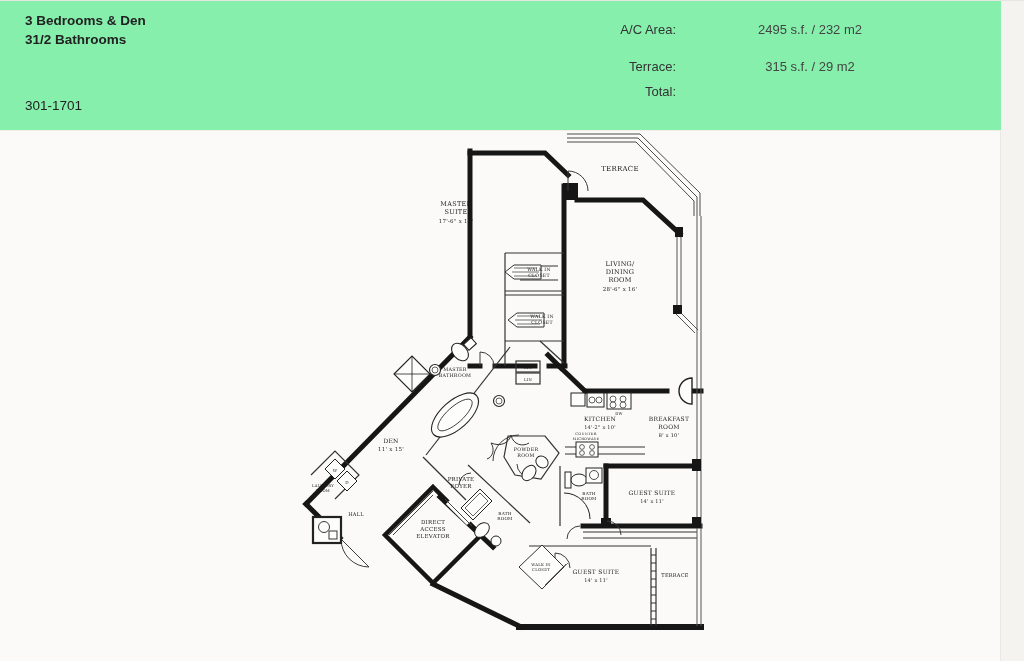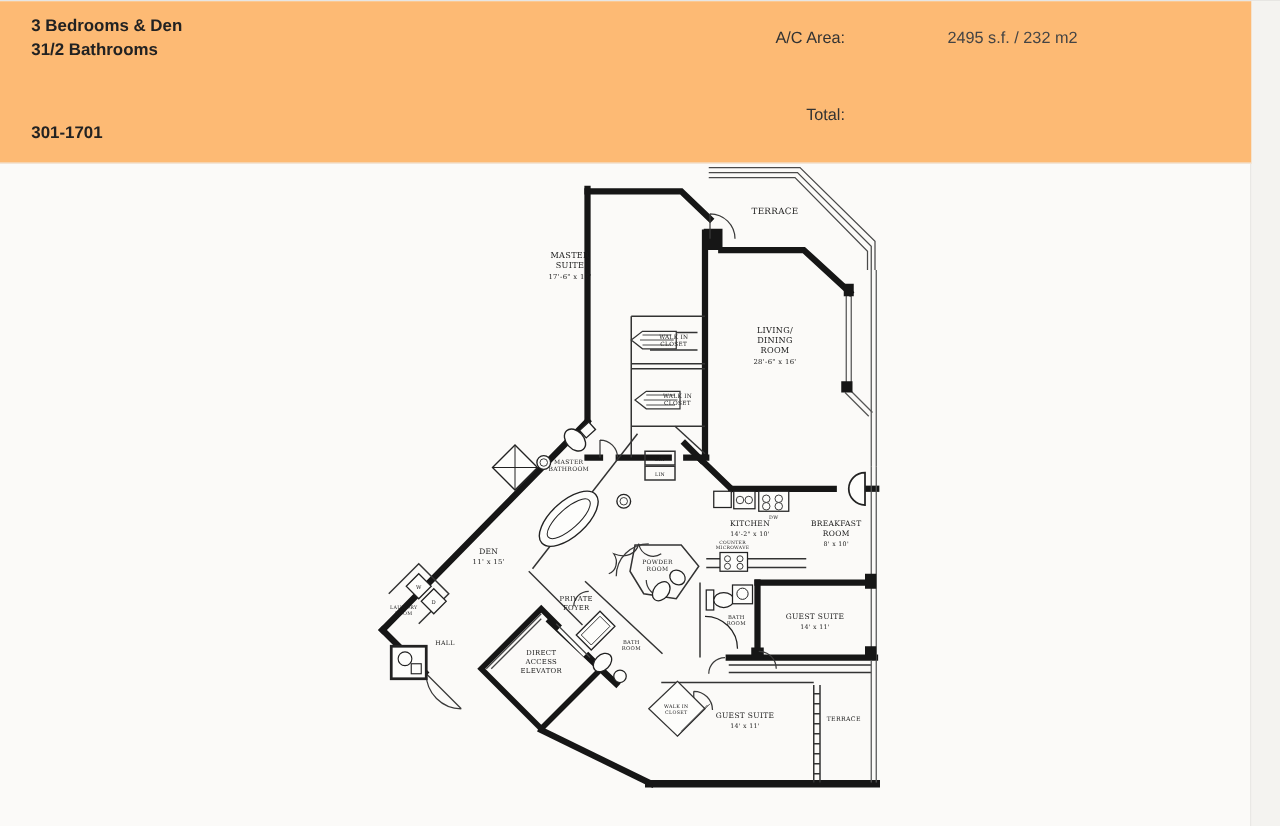--- a/index.html
+++ b/index.html
@@ -1,22 +1,22 @@
 <!DOCTYPE html>
 <html><head>
 <meta charset="utf-8">
 <style>
   html,body{margin:0;padding:0;}
   body{width:1024px;height:661px;position:relative;background:#fbfaf8;overflow:hidden;
        font-family:"Liberation Sans",sans-serif;}
   .page{position:absolute;inset:0;border-top:1px solid #e7e6e3;}
   .right-strip{position:absolute;top:0;right:0;width:23px;height:661px;background:#f4f3f0;border-left:1px solid #e9e8e5;}
-  .header{position:absolute;top:0;left:0;width:1001px;height:129px;background:#fdba74;border-bottom:1px solid #efeeeb;}
+  .header{position:absolute;top:0;left:0;width:1001px;height:129px;background:#86efac;border-bottom:1px solid #efeeeb;}
   .title-block{position:absolute;left:25px;top:10px;color:#222;font-weight:700;font-size:13.5px;line-height:19px;}
-  .unit-range{position:absolute;left:25px;top:97px;color:#222;font-weight:700;font-size:13.5px;text-align:right;}
+  .unit-range{position:absolute;left:25px;top:97px;color:#222;font-weight:400;font-size:13.5px;text-align:right;}
   .stat-row{position:absolute;left:540px;width:385px;height:18px;}
   .stat-row .lbl{position:absolute;left:0;width:136px;text-align:right;font-weight:400;font-size:13px;color:#333;}
   .stat-row .val{position:absolute;right:0;width:230px;text-align:center;font-weight:400;font-size:13px;color:#444;}
   .r0{top:21px}.r1{top:58px}.r2{top:83px}
   .plan{position:absolute;left:283px;top:122px;width:425px;height:525px;}
   svg text{font-family:"DejaVu Serif","Liberation Serif",serif;fill:#1c1c1c;letter-spacing:.25px;}
 </style>
 </head>
 <body>
 
@@ -26,20 +26,24 @@
   <div class="header">
     <div class="title-block">
       <div>3 Bedrooms &amp; Den</div>
       <div>31/2 Bathrooms</div>
     </div>
     <div class="unit-range">301-1701</div>
 
     <div class="stat-row r0">
       <span class="lbl">A/C Area:</span>
       <span class="val">2495 s.f. / 232 m2</span>
+    </div>
+    <div class="stat-row r1">
+      <span class="lbl">Terrace:</span>
+      <span class="val">315 s.f. / 29 m2</span>
     </div>
     <div class="stat-row r2">
       <span class="lbl">Total:</span>
     </div>
   </div>
 
   <svg class="plan" viewBox="0 0 425 525">
 
     <g stroke="#4a4a4a" stroke-width="1" fill="none">
       <path d="M284,11 L357,11 L417,70 L417,93"></path>

